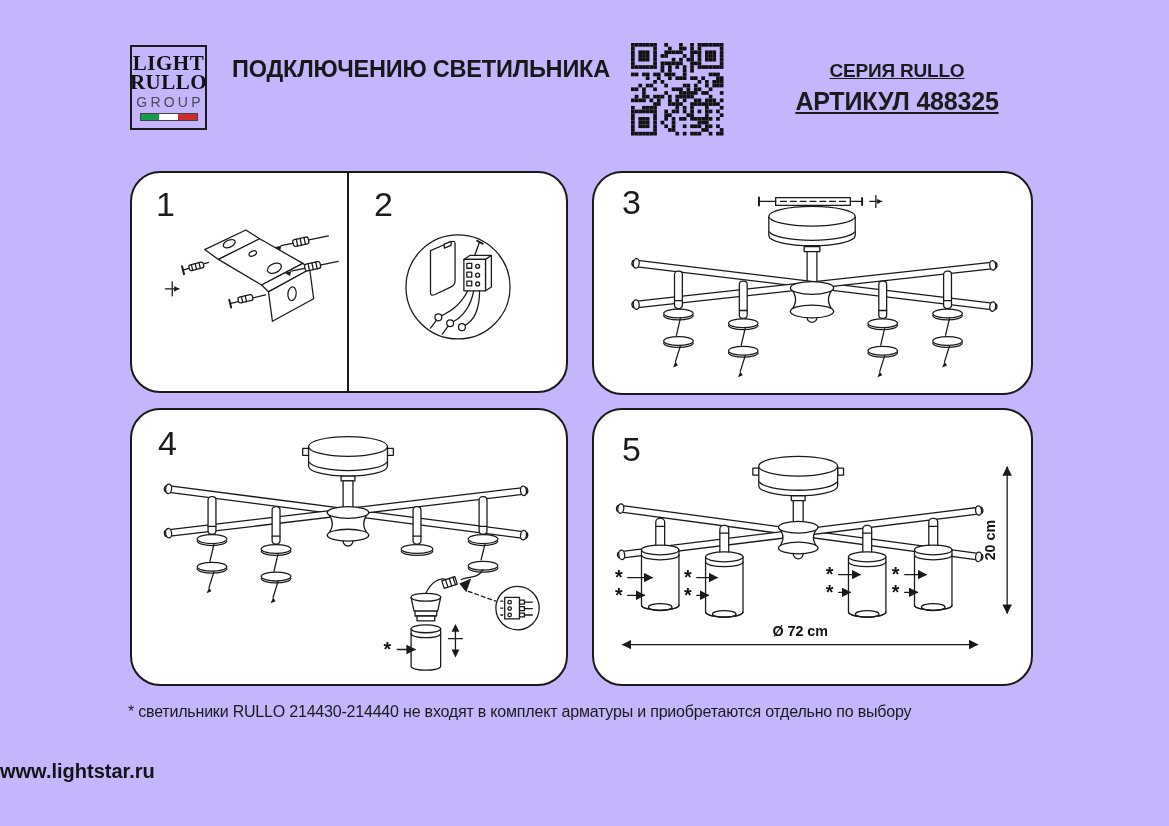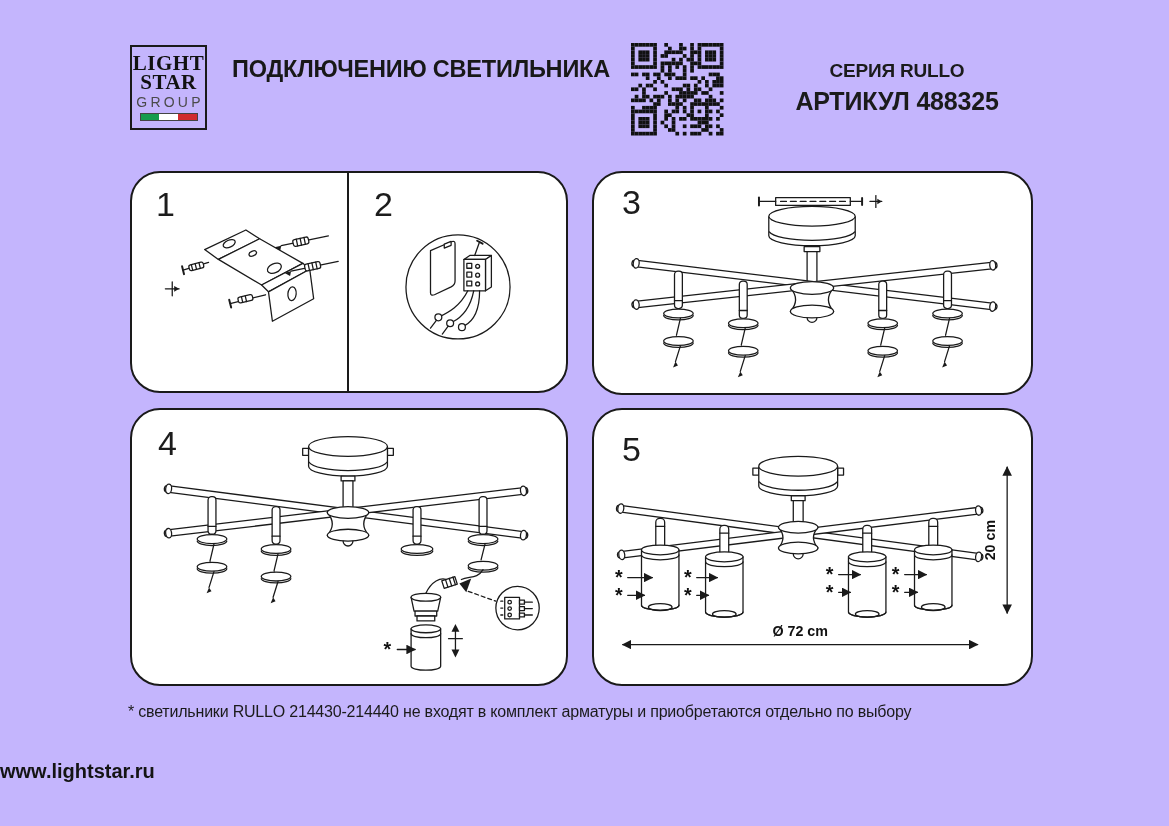--- a/index.html
+++ b/index.html
@@ -8,21 +8,21 @@
   
   .logo-box{position:absolute;left:130px;top:45px;width:77px;height:85px;border:2px solid #1a1a1a;
             box-sizing:border-box;display:flex;flex-direction:column;align-items:center;justify-content:center;}
   .logo-word{font-family:"Liberation Serif",serif;font-weight:700;font-size:21px;line-height:19px;letter-spacing:.5px;color:#111;}
   .logo-group{font-size:14px;letter-spacing:3.2px;color:#4a4a4a;margin-top:2px;margin-left:3px;}
   .logo-flag{display:flex;width:56px;height:6px;margin-top:3px;border:1px solid #444;}
   .logo-flag span{flex:1;}
   .title{position:absolute;left:232px;top:56px;font-size:23.5px;font-weight:700;line-height:27.5px;
          letter-spacing:-0.2px;color:#181818;}
   .title span{display:block;}
-  .series-block{position:absolute;left:787px;top:60px;width:220px;text-align:center;color:#1b1b1b;}
+  .series-block{position:absolute;left:787px;top:60px;width:220px;text-align:center;color:#1b1b1b;text-decoration:underline;}
   .series{font-size:19px;font-weight:700;letter-spacing:-0.2px;}
   .article{font-size:25px;font-weight:700;letter-spacing:-0.2px;margin-top:5px;}
   #qr{position:absolute;left:631px;top:43px;}
   
   .panel{position:absolute;border:2px solid #1a1a1a;border-radius:30px;box-sizing:border-box;background:#fff;}
   #panel-12{left:130px;top:171px;width:438px;height:222px;}
   #panel-3{left:592px;top:171px;width:441px;height:224px;}
   #panel-4{left:130px;top:408px;width:438px;height:278px;}
   #panel-5{left:592px;top:408px;width:441px;height:278px;}
   .divider{position:absolute;left:215px;top:0;width:2px;height:100%;background:#1a1a1a;}
@@ -85,21 +85,21 @@
         <ellipse cx="0" cy="58" rx="12" ry="3.5" class="fw"></ellipse>
         <path d="M-19,56 A19,5 0 0 0 19,56" class="ln"></path>
         <ellipse cx="0" cy="0" rx="19" ry="5" class="fw"></ellipse>
         <path d="M-19,5 A19,5 0 0 0 19,5" class="ln"></path>
       </g>
     </defs>
   </svg>
 
   <div class="logo-box">
     <div class="logo-word">LIGHT</div>
-    <div class="logo-word">STAR</div>
+    <div class="logo-word">RULLO</div>
     <div class="logo-group">GROUP</div>
     <div class="logo-flag">
       <span style="background:#169b4e"></span>
         <span style="background:#ffffff"></span>
         <span style="background:#d02c2f"></span>
     </div>
   </div>
 
   <h1 class="title" style="margin:0">
     <span>ПОДКЛЮЧЕНИЮ СВЕТИЛЬНИКА</span>

